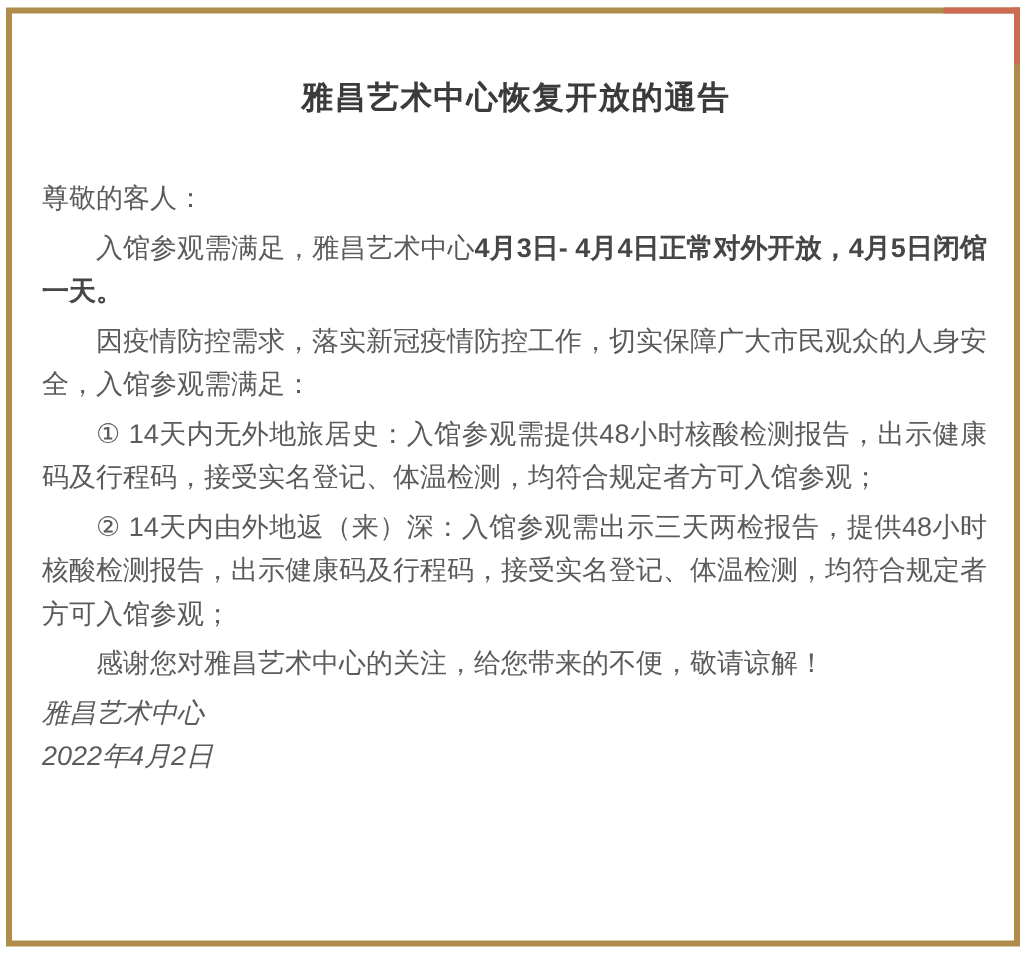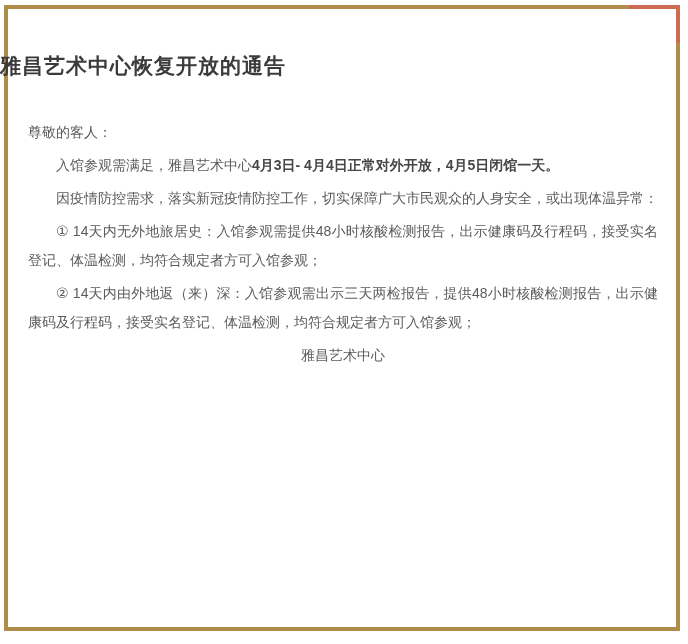--- a/index.html
+++ b/index.html
@@ -27,61 +27,63 @@
   .accent-top{
     position:absolute;left:629px;top:5px;width:51px;height:4px;
     background:var(--border-accent);
   }
   .accent-right{
     position:absolute;left:676px;top:5px;width:4px;height:38px;
     background:var(--border-accent);
   }
   .title{
     position:absolute;top:54px;left:0;width:100%;
-    text-align:left;
+    text-align:center;
     font-size:21px;line-height:24px;font-weight:bold;
     color:var(--title-text);
     letter-spacing:1px;
   }
   .content{
     position:absolute;left:28px;right:30px;top:118px;
-    font-size:14px;line-height:29px;
+    font-size:18px;line-height:29px;
     color:var(--body-text);
     text-align:justify;
   }
   .content p{margin:0 0 4px 0;}
   .content p.indent{text-indent:2em;}
   .b{font-weight:bold;color:var(--body-bold);}
-  .sig-block{margin-top:0;text-align:center;}
+  .sig-block{margin-top:0;text-align:left;font-style:italic;}
   .sig-line{line-height:29px;}
 </style>
 </head>
 <body>
 
 <div>
 
   <div class="frame"></div>
   <div class="accent-top"></div>
   <div class="accent-right"></div>
 
   <div class="title">雅昌艺术中心恢复开放的通告</div>
 
   <div class="content">
 
     <p>尊敬的客人：</p>
 
 
     <p class="indent"><span>入馆参观需满足，雅昌艺术中心</span><span class="b">4月3日- 4月4日正常对外开放，4月5日闭馆一天。</span></p>
 
-    <p class="indent">因疫情防控需求，落实新冠疫情防控工作，切实保障广大市民观众的人身安全，或出现体温异常：</p>
+    <p class="indent">因疫情防控需求，落实新冠疫情防控工作，切实保障广大市民观众的人身安全，入馆参观需满足：</p>
 
     <p class="indent">① 14天内无外地旅居史：入馆参观需提供48小时核酸检测报告，出示健康码及行程码，接受实名登记、体温检测，均符合规定者方可入馆参观；</p>
 
     <p class="indent">② 14天内由外地返（来）深：入馆参观需出示三天两检报告，提供48小时核酸检测报告，出示健康码及行程码，接受实名登记、体温检测，均符合规定者方可入馆参观；</p>
 
 
+    <p class="indent">感谢您对雅昌艺术中心的关注，给您带来的不便，敬请谅解！</p>
 
     <div class="sig-block">
       <div class="sig-line">雅昌艺术中心</div>
+      <div class="sig-line">2022年4月2日</div>
     </div>
 
   </div>
 </div>
 
 </body></html>

